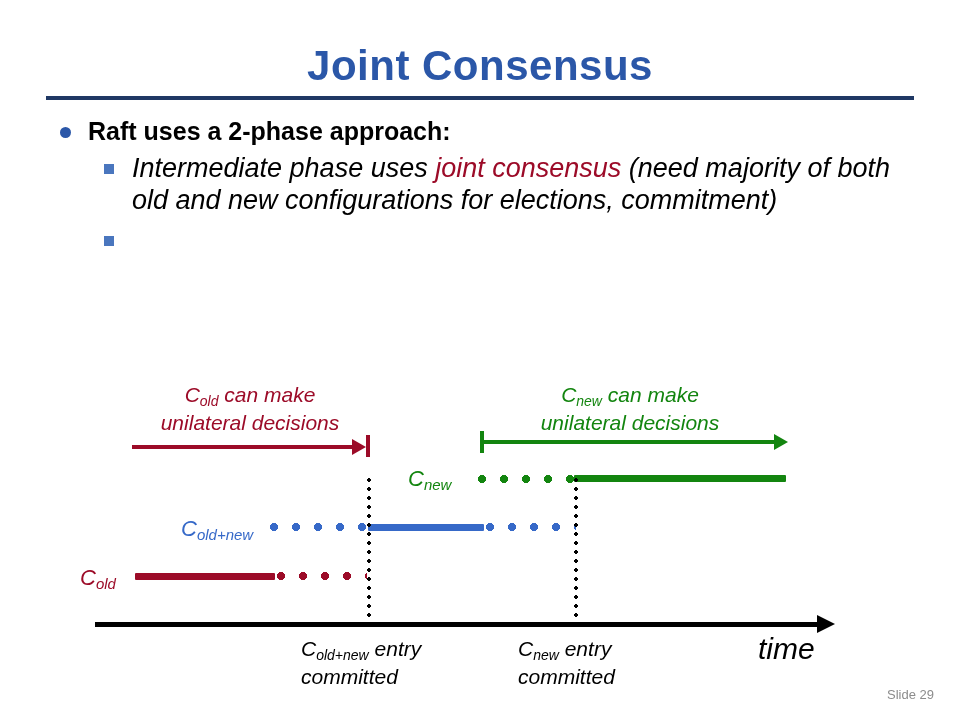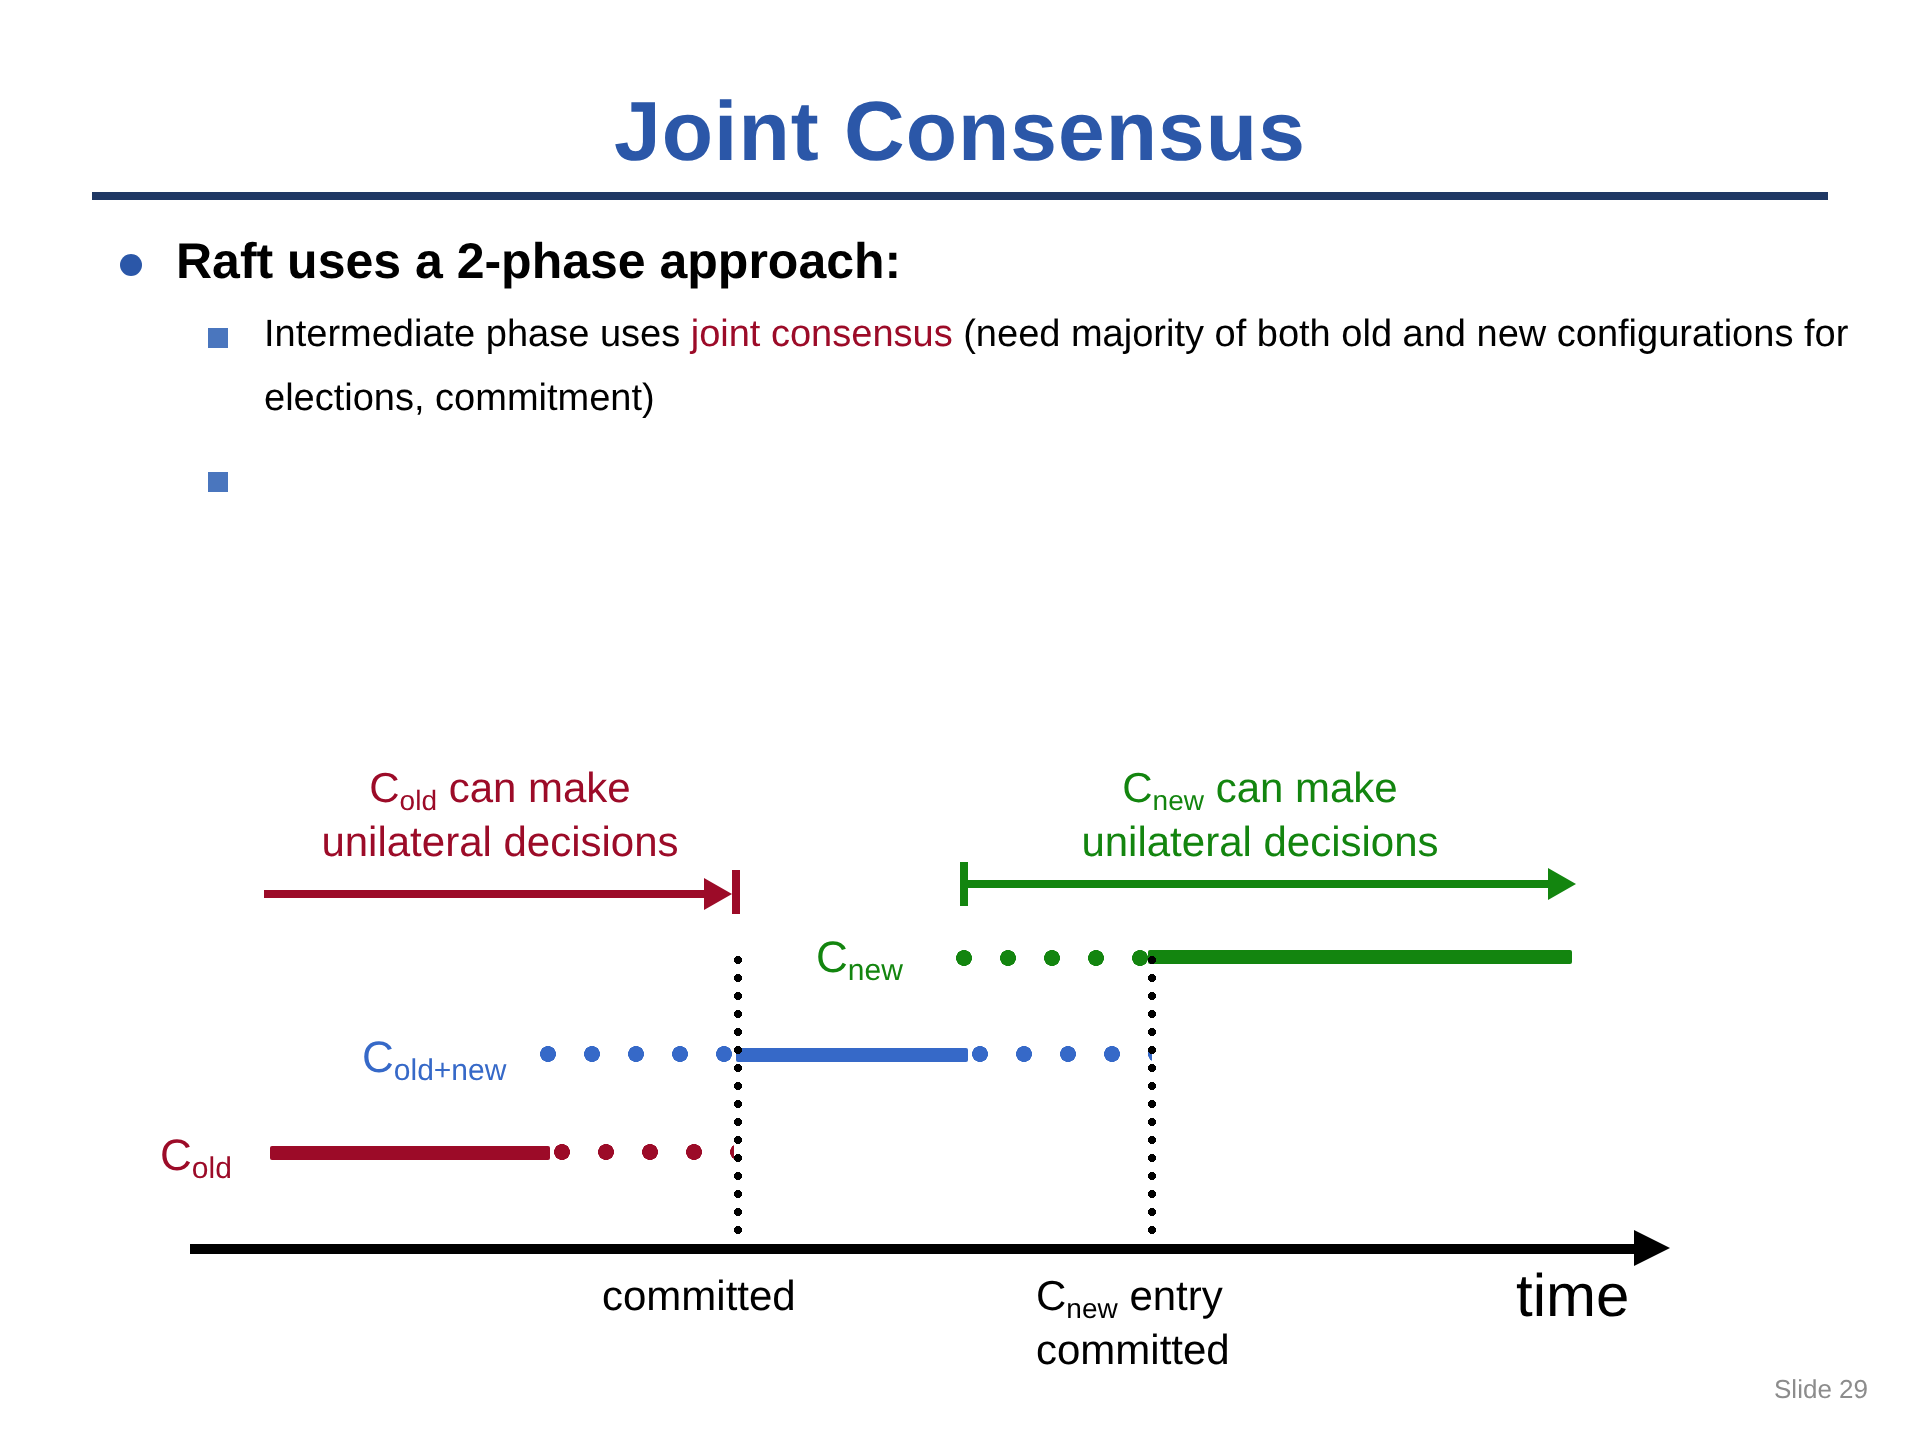--- a/index.html
+++ b/index.html
@@ -37,33 +37,34 @@
   }
   .b1 .dot{
     position:absolute;left:10px;top:13px;
     width:11px;height:11px;border-radius:50%;
     background:#2B57A8;
   }
   .b2{
     position:relative;
     margin-left:52px;
     padding-left:30px;
-    font-size:19px;color:#000000;
+    font-size:27px;color:#000000;
     line-height:32px;
     margin-bottom:8px;
+    font-style:italic;
   }
   .b2 .sq{
     position:absolute;left:2px;top:12px;
     width:10px;height:10px;
     background:#4A76BE;
   }
   .hl-red{color:#9C0B28;}
 
   
-  .diagram{position:absolute;left:0;top:370px;width:804px;height:350px;}
+  .diagram{position:absolute;left:0;top:370px;width:804px;height:350px;font-style:italic;}
 
   .dlabel{
     position:absolute;
     font-size:22px;
     line-height:24px;
     white-space:nowrap;
   }
   .dlabel .sub{font-size:15px;vertical-align:baseline;position:relative;top:4px;}
 
   .ann{
@@ -194,20 +195,21 @@
     <div class="dotseg dot-red" style="left:277px;top:202px;width:90px;"></div>
 
     <div class="vdot" style="left:367px;top:108px;height:146px;"></div>
     <div class="vdot" style="left:574px;top:108px;height:146px;"></div>
 
     <div class="axis-line" style="left:95px;top:252px;width:722px;"></div>
     <div class="axis-head" style="left:817px;top:245px;"></div>
     <div class="time-label" style="left:758px;top:262px;">time</div>
 
     <div class="caption" style="left:301px;top:266px;">
+      <div><span>C</span><span class="sub">old+new</span><span> entry</span></div>
       <div>committed</div>
     </div>
 
     <div class="caption" style="left:518px;top:266px;">
       <div><span>C</span><span class="sub">new</span><span> entry</span></div>
       <div>committed</div>
     </div>
 
   </div>
 

